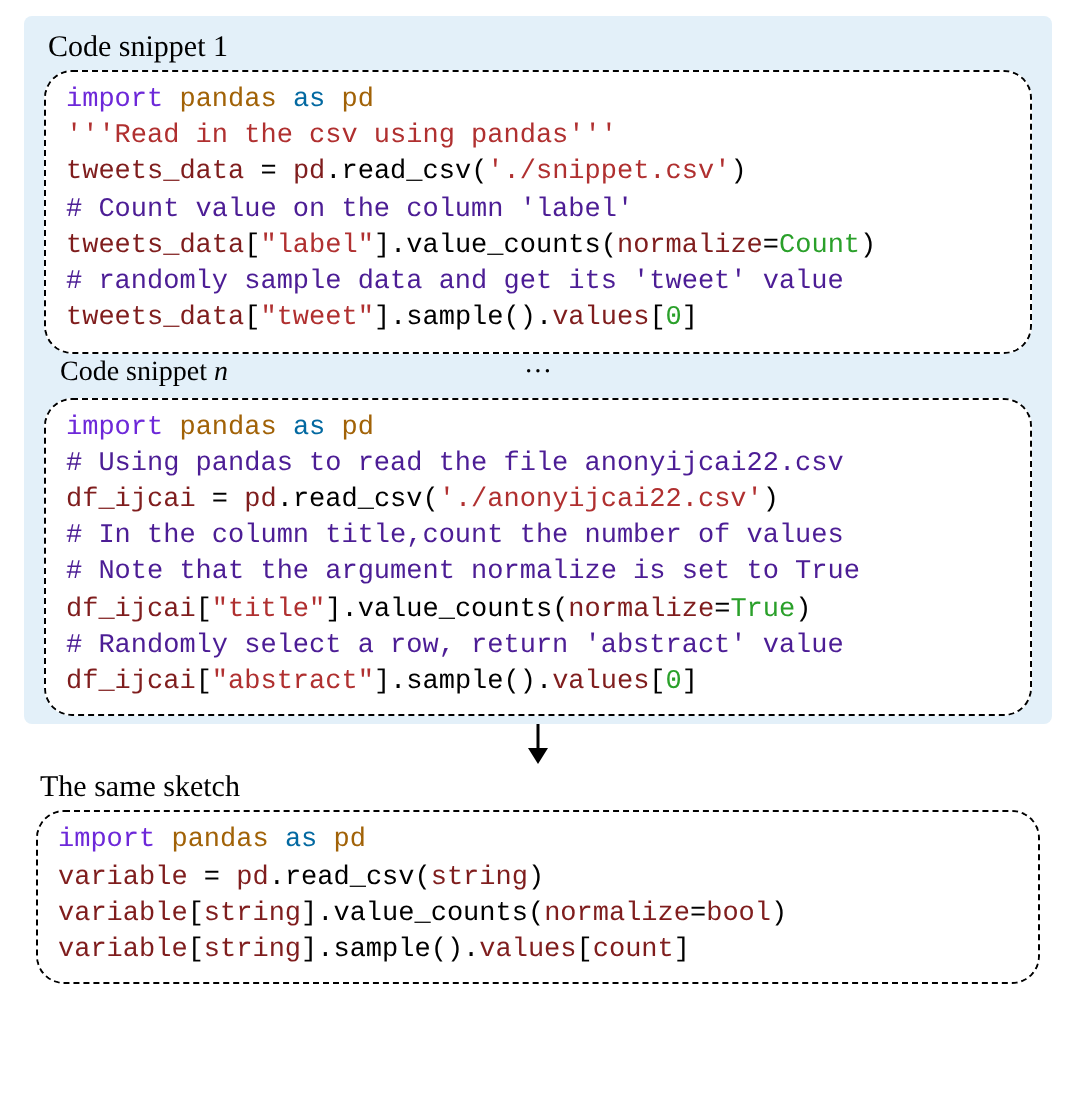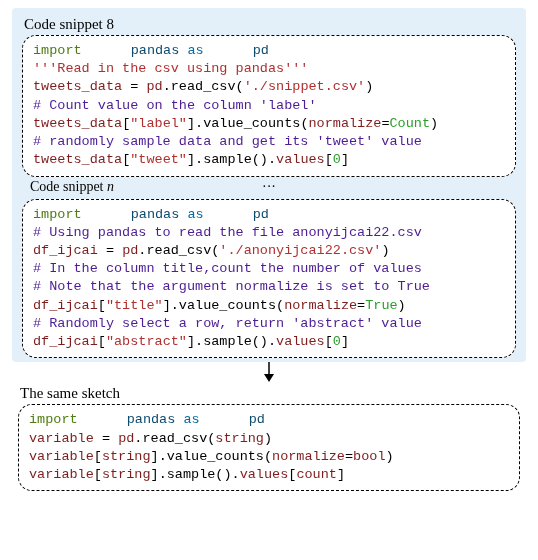--- a/index.html
+++ b/index.html
@@ -50,36 +50,36 @@
     transform: translateX(-50%);
     top: 0;
   }
   .arrow-row {
     text-align: center;
     margin: 0;
     line-height: 18px;
   }
   .arrow-row svg { display: inline-block; }
 
-  .kw-import { color: #4d7c0f; }
-  .kw-module { color: #0c4a6e; margin-left: 41px; }
+  .kw-import { color: #6d28d9; }
+  .kw-module { color: #a16207; }
   .kw-as { color: #0369a1; }
   .str { color: #b03030; }
   .comment { color: #4c1d95; margin-top: 29px; }
   .num { color: #2aa02a; }
   .bool { color: #2aa02a; }
   .func { color: #000; }
   .ident { color: #7f1d1d; }
 </style>
 </head>
 <body>
 
 <div class="highlight-bg">
 
-  <div class="snippet-label">Code snippet 8</div>
+  <div class="snippet-label">Code snippet 1</div>
 
   <div class="code-box"><span class="kw-import">import</span> <span class="kw-module">pandas</span> <span class="kw-as">as</span> <span class="kw-module">pd</span>
 <span class="str">'''Read in the csv using pandas'''</span>
 <span class="ident">tweets_data</span><span> = </span><span class="ident">pd</span><span>.</span><span class="func">read_csv</span>(<span class="str">'./snippet.csv'</span>)
 <span class="comment"># Count value on the column 'label'</span>
 <span class="ident">tweets_data</span>[<span class="str">"label"</span>].<span class="func">value_counts</span>(<span class="ident">normalize</span>=<span class="bool">Count</span>)
 <span class="comment"># randomly sample data and get its 'tweet' value</span>
 <span class="ident">tweets_data</span>[<span class="str">"tweet"</span>].<span class="func">sample</span>().<span class="ident">values</span>[<span class="num">0</span>]</div>
 
   <div class="ellipsis-row">

